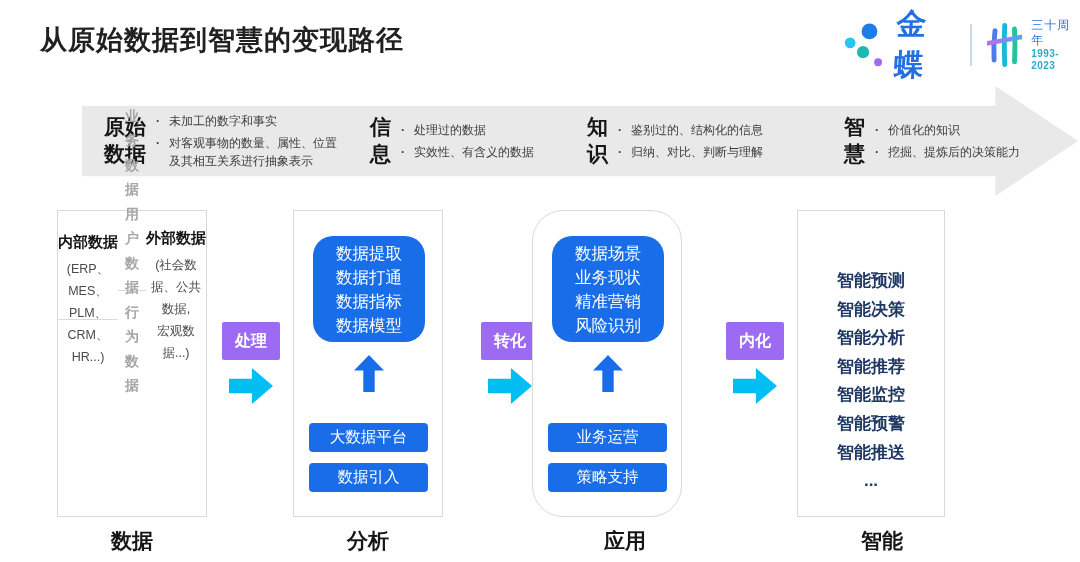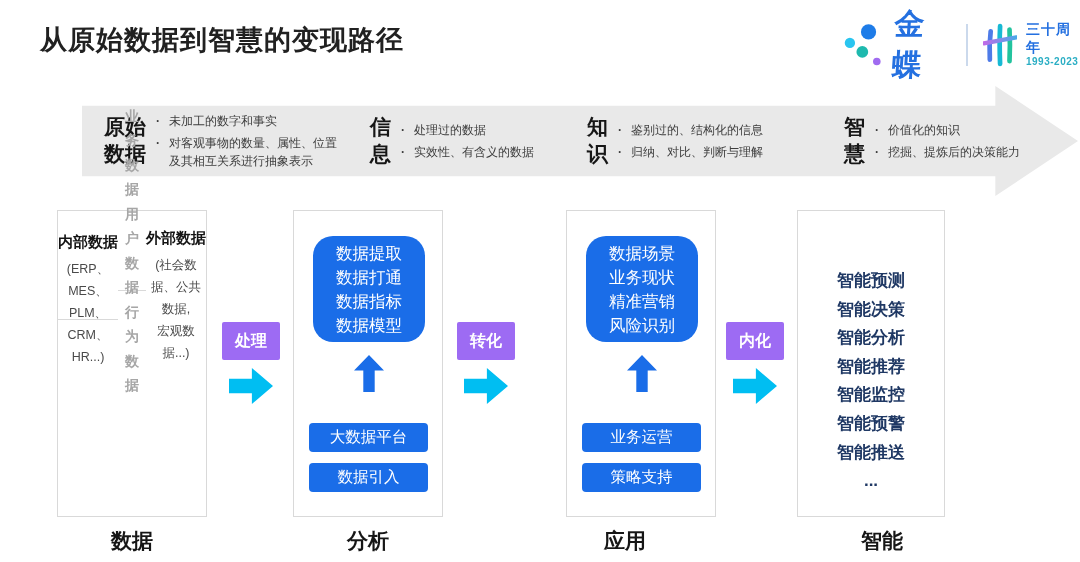--- a/index.html
+++ b/index.html
@@ -29,21 +29,21 @@
   .logo{
     position:absolute;left:843px;top:14px;height:62px;
     display:flex;align-items:center;gap:9px;
   }
   .logo .brand{
     font-size:30px;font-weight:800;color:var(--kingdee-blue);
     letter-spacing:2px;transform:skewX(-4deg);
   }
   .logo .divider{width:2px;height:42px;background:#CBD9EC;margin:0 6px;}
   .logo .ann-block{display:flex;flex-direction:column;line-height:1.25;}
-  .logo .ann-title{font-size:14px;font-weight:700;color:var(--kingdee-blue);letter-spacing:1px;}
+  .logo .ann-title{font-size:12px;font-weight:400;color:var(--kingdee-blue);letter-spacing:1px;}
   .logo .ann-years{font-size:10px;font-weight:700;color:#2BAEC4;letter-spacing:.5px;}
   
   .banner{position:absolute;left:42px;top:86px;width:996px;height:110px;margin-left:40px;}
   .banner-bg{
     position:absolute;inset:0;background:var(--banner-gray);
     clip-path:polygon(0 18%,91.7% 18%,91.7% 0%,100% 50%,91.7% 100%,91.7% 82%,0 82%);
   }
   .stage-group{position:absolute;top:19px;height:72px;display:flex;align-items:center;gap:10px;}
   .stage-term{font-size:21px;font-weight:800;line-height:1.28;color:#161616;white-space:nowrap;}
   .stage-term span{display:block;}
@@ -58,21 +58,21 @@
   }
   .col-data{left:57px;width:150px;display:flex;}
   .sec{display:flex;flex-direction:column;align-items:center;text-align:center;}
   .sec-1{height:109px;border-bottom:1px solid var(--border-gray);padding-top:22px;}
   .sec-2{height:80px;border-bottom:1px solid var(--border-gray);justify-content:center;}
   .sec-3{height:116px;padding-top:18px;}
   .sec-title{font-size:15px;font-weight:800;color:#141414;margin-bottom:7px;}
   .sec-sub{font-size:12.5px;color:#4a4a4a;line-height:1.75;}
   .sec-gray{font-size:14px;color:var(--muted-text);line-height:1.75;font-weight:bold;}
   .col-analysis{left:293px;width:150px;}
-  .col-application{left:566px;width:150px;}
+  .col-application{left:532px;width:150px;border-radius:31px;}
   .col-intel{left:797px;width:148px;padding-top:56px;text-align:center;}
   .big-card{
     position:absolute;left:19px;top:25px;width:112px;height:106px;
     background:var(--primary-blue);border-radius:20px;color:#fff;
     display:flex;flex-direction:column;justify-content:center;align-items:center;
     font-size:16.5px;line-height:1.47;font-weight:500;
   }
   .up-arrow{
     position:absolute;left:60px;top:144px;width:30px;height:37px;
     background:var(--primary-blue);
@@ -82,21 +82,21 @@
     position:absolute;left:15px;width:119px;height:29px;border-radius:4px;
     background:var(--primary-blue);color:#fff;font-size:15.5px;
     display:flex;align-items:center;justify-content:center;border:none;
   }
   .btn-1{top:212px;}
   .btn-2{top:252px;}
   .intel-item{font-size:17px;font-weight:800;color:var(--navy-text);line-height:28.6px;}
   
   .flow{position:absolute;top:322px;width:58px;text-align:center;}
   .flow-1{left:222px;}
-  .flow-2{left:457px;}
+  .flow-2{left:481px;}
   .flow-3{left:726px;}
   .flow-badge{
     width:58px;height:38px;background:var(--accent-purple);color:#fff;
     font-size:16px;font-weight:800;display:flex;align-items:center;justify-content:center;
     border-radius:2px;
   }
   .flow-arrow{
     width:44px;height:36px;margin:8px auto 0;
     background:var(--accent-cyan);
     clip-path:polygon(0 30%,52% 30%,52% 0,100% 50%,52% 100%,52% 70%,0 70%);

